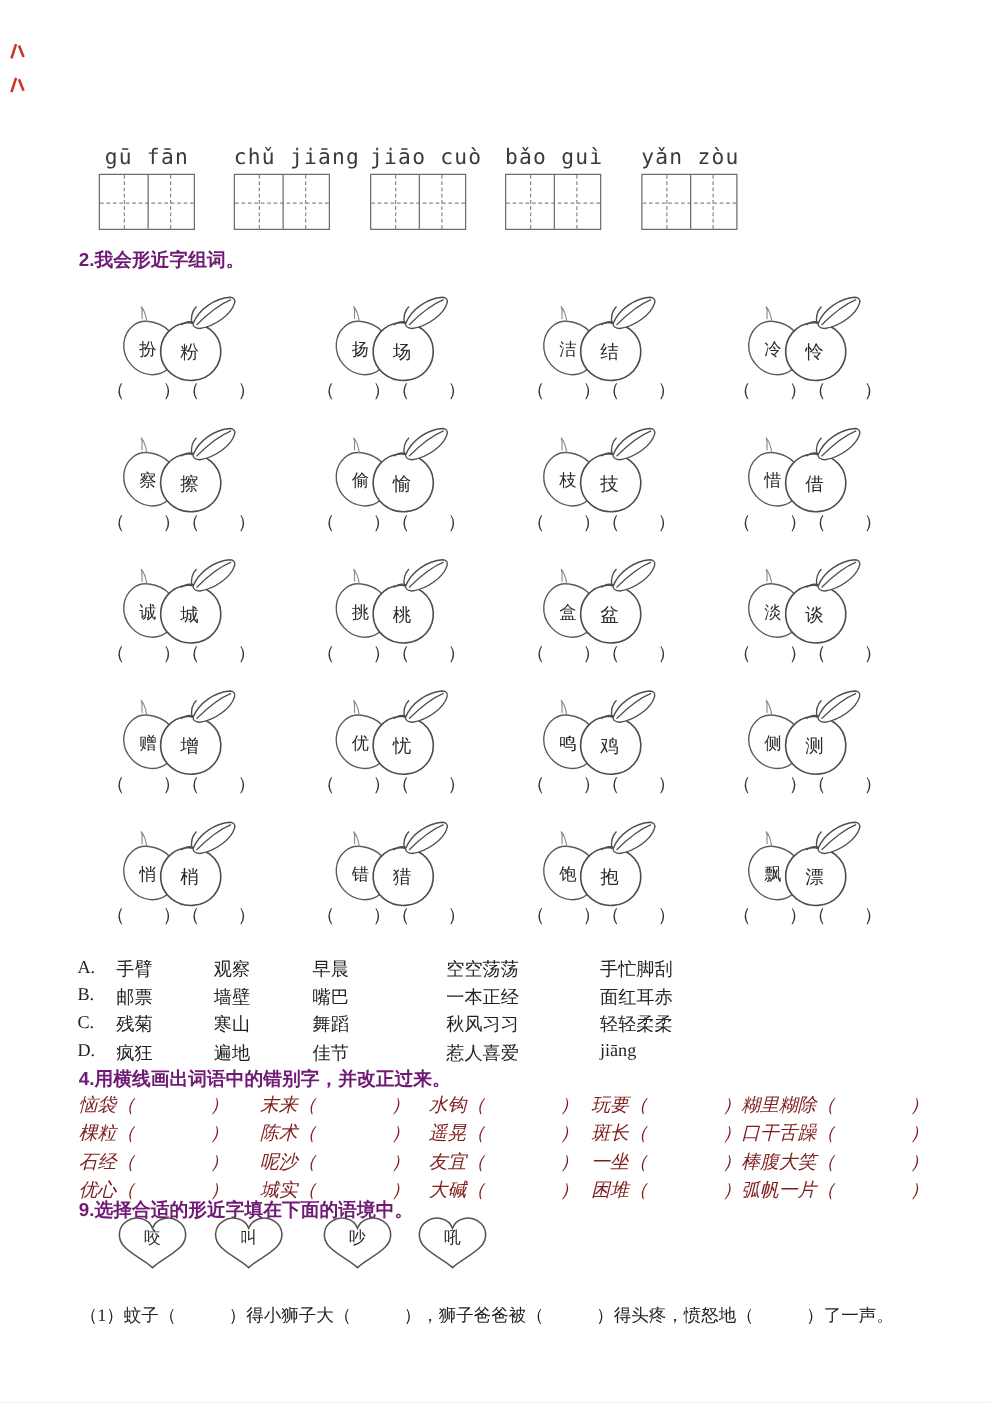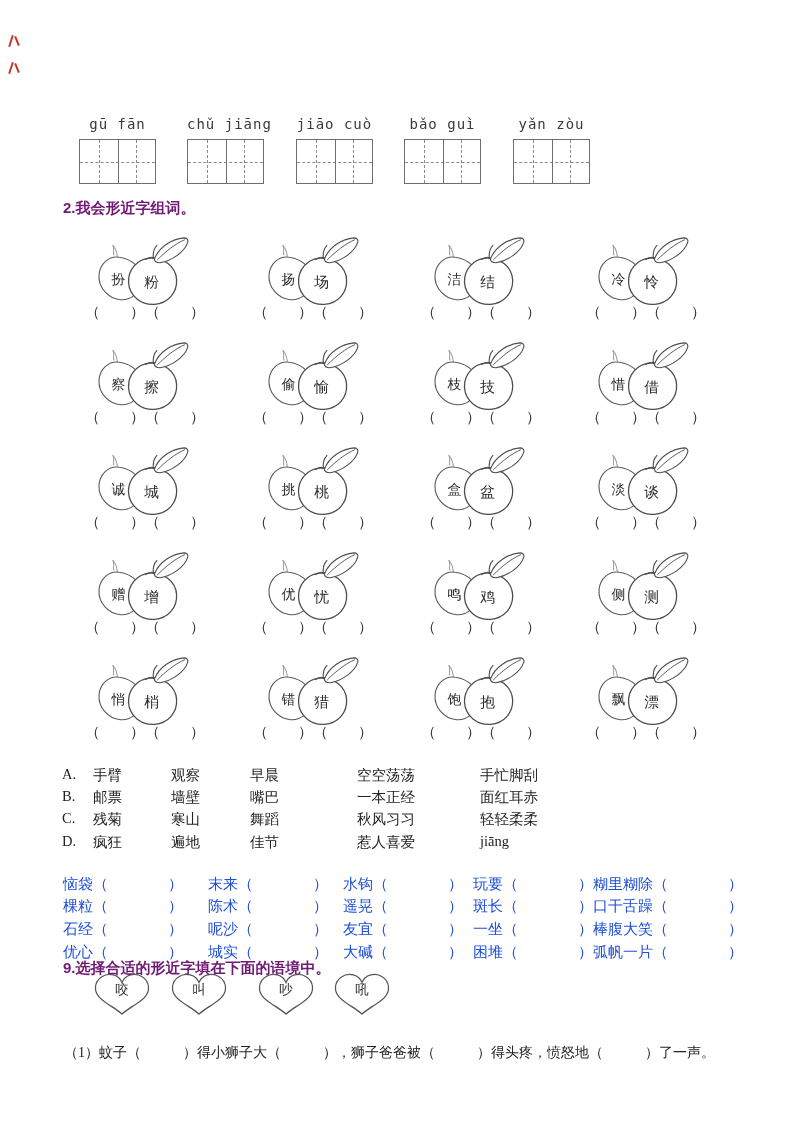--- a/index.html
+++ b/index.html
@@ -5,21 +5,21 @@
   html,body{margin:0;padding:0;background:#e8e8e8;}
   #page{position:relative;width:793px;height:1122px;background:#ffffff;margin:0 auto;
         font-family:"Liberation Serif","DejaVu Serif",serif;color:#222;overflow:hidden;}
   
   .redmark{position:absolute;left:8px;width:13px;height:14px;}
   .redmark .s1{position:absolute;left:2px;top:1px;width:2px;height:12px;background:#c9342c;transform:rotate(18deg);}
   .redmark .s2{position:absolute;left:8px;top:2px;width:2px;height:10px;background:#c9342c;transform:rotate(-22deg);}
   
   .pygroup{position:absolute;width:77px;top:116px;height:68px;}
   .pylabel{display:block;text-align:center;font-family:"DejaVu Sans Mono",monospace;
-           font-size:14px;color:#3a3a3a;letter-spacing:1px;white-space:nowrap;}
+           font-size:17px;color:#3a3a3a;letter-spacing:1px;white-space:nowrap;}
   .tzbox{position:absolute;top:23px;left:0;width:75px;height:43px;border:1px solid #6e6e6e;background:#fff;}
   .tzbox .mid{position:absolute;left:50%;top:0;bottom:0;width:0;border-left:1px solid #6e6e6e;}
   .tzbox .v1{position:absolute;left:25%;top:0;bottom:0;width:0;border-left:1px dashed #8a8a8a;}
   .tzbox .v2{position:absolute;left:75%;top:0;bottom:0;width:0;border-left:1px dashed #8a8a8a;}
   .tzbox .hz{position:absolute;top:50%;left:0;right:0;height:0;border-top:1px dashed #8a8a8a;}
   
   .stitle{position:absolute;left:63px;font-family:"Liberation Sans","DejaVu Sans",sans-serif;
           font-weight:bold;font-size:15px;color:#701a75;white-space:nowrap;}
   
   .applepair{position:absolute;width:105px;height:72px;}
@@ -29,21 +29,21 @@
   .bc1{left:85px}.bc2{left:253px}.bc3{left:421px}.bc4{left:586px}
   .br1{top:303px}.br2{top:408px}.br3{top:513px}.br4{top:618px}.br5{top:723px}
   .chback{font-size:15px;fill:#2a2a2a;}
   .chfront{font-size:16px;fill:#2a2a2a;}
   svg text{font-family:"Liberation Serif","DejaVu Serif",serif;}
   
   .optrow{position:absolute;left:62px;display:grid;
           grid-template-columns:31px 78px 79px 107px 123px auto;
           font-size:14.5px;color:#222;white-space:nowrap;}
   
-  .entry{position:absolute;font-size:15px;color:#1d4ed8;white-space:nowrap;}
+  .entry{position:absolute;font-size:15px;color:#7f1d1d;white-space:nowrap;font-style:italic;}
   .e4c1{left:63px}.e4c2{left:208px}.e4c3{left:343px}.e4c4{left:473px}.e4c5{left:593px}
   .e4r1{top:875px}.e4r2{top:897px}.e4r3{top:920px}.e4r4{top:943px}
   
   .heart{position:absolute;top:971px;width:60px;height:46px;}
   .hc1{left:92px}.hc2{left:169px}.hc3{left:256px}.hc4{left:332px}
   .heartchar{font-size:14px;fill:#2a2a2a;}
   .sentence{position:absolute;left:64px;top:1044px;font-size:14px;color:#222;white-space:nowrap;}
 </style>
 </head>
 <body>
@@ -275,20 +275,21 @@
   </div>
   <div class="optrow" style="top:833px">
     <span>D.</span>
     <span>疯狂</span>
     <span>遍地</span>
     <span>佳节</span>
     <span>惹人喜爱</span>
     <span>jiāng</span>
   </div>
 
+  <div class="stitle" style="top:854px">4.用横线画出词语中的错别字，并改正过来。</div>
 
   <span class="entry e4r1 e4c1"><span>恼袋</span><span>（　　　　）</span></span>
   <span class="entry e4r1 e4c2"><span>末来</span><span>（　　　　）</span></span>
   <span class="entry e4r1 e4c3"><span>水钩</span><span>（　　　　）</span></span>
   <span class="entry e4r1 e4c4"><span>玩要</span><span>（　　　　）</span></span>
   <span class="entry e4r1 e4c5"><span>糊里糊除</span><span>（　　　　）</span></span>
 
   <span class="entry e4r2 e4c1"><span>棵粒</span><span>（　　　　）</span></span>
   <span class="entry e4r2 e4c2"><span>陈术</span><span>（　　　　）</span></span>
   <span class="entry e4r2 e4c3"><span>遥晃</span><span>（　　　　）</span></span>

